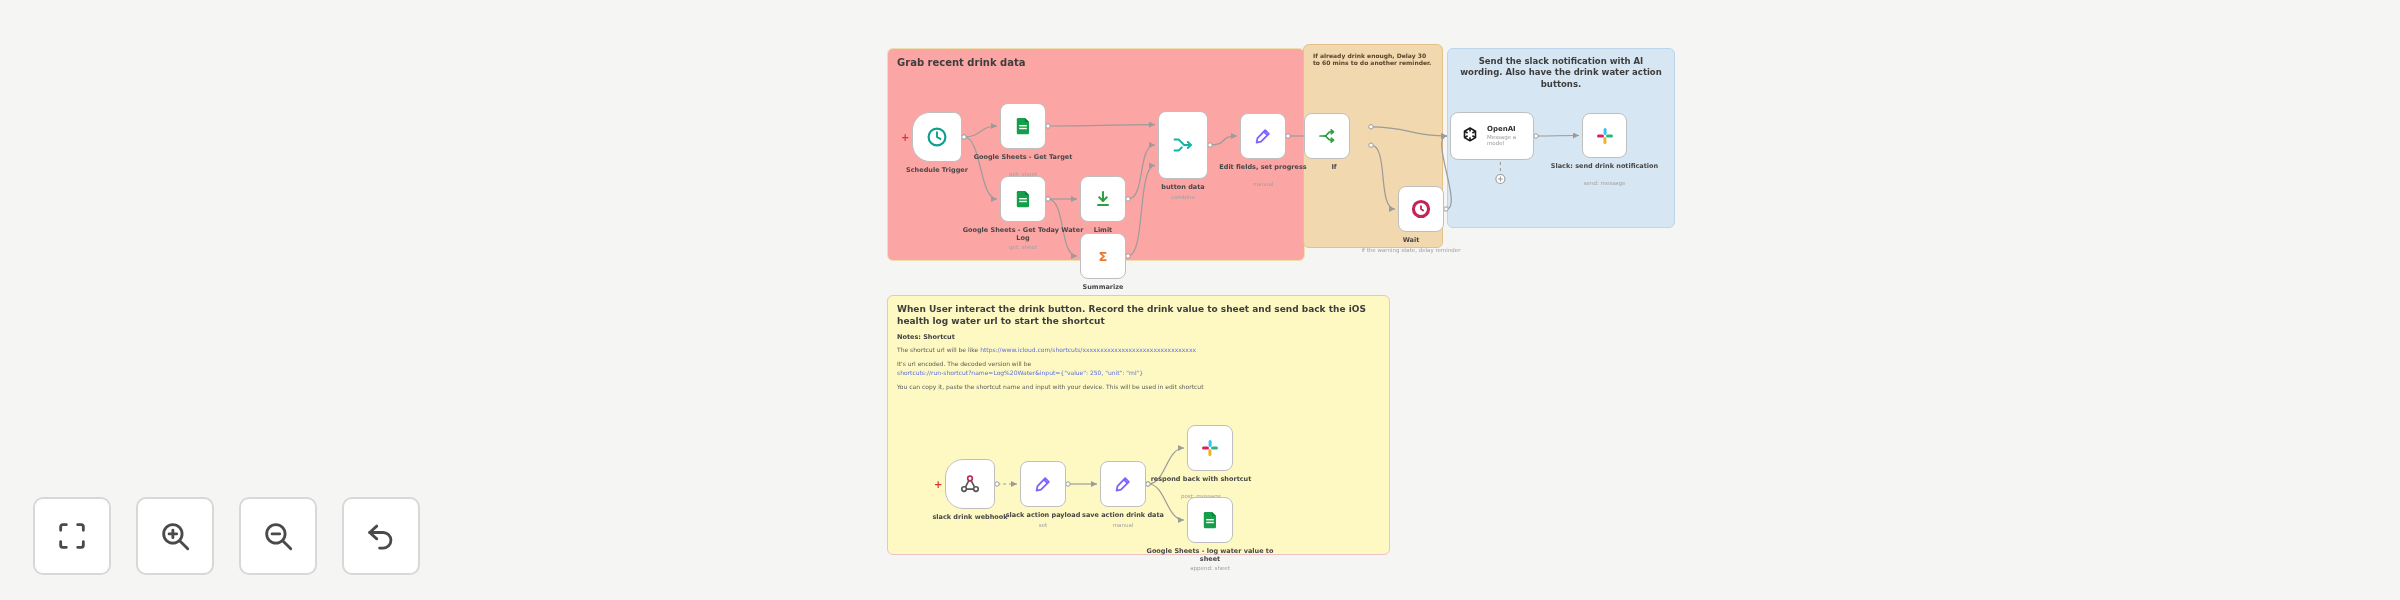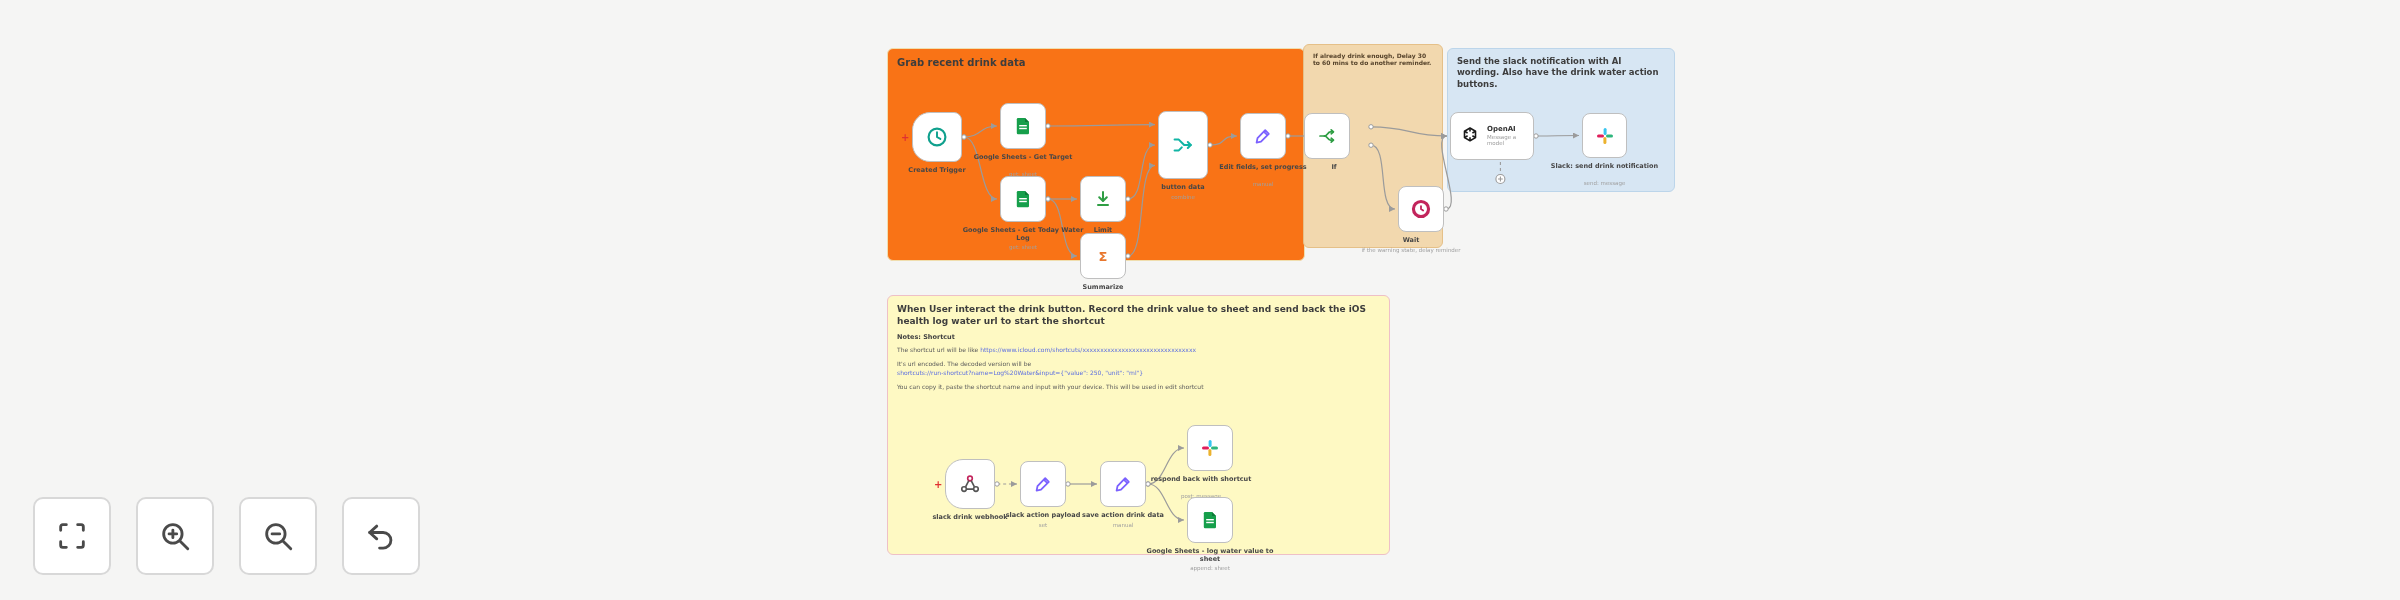--- a/index.html
+++ b/index.html
@@ -37,29 +37,29 @@
   .controls{position:absolute;left:33px;top:497px;display:flex;gap:25px;z-index:6;}
   .ctrl{width:78px;height:78px;background:#fff;border:2px solid #d8d8d8;border-radius:10px;
     display:flex;align-items:center;justify-content:center;cursor:pointer;box-sizing:border-box;}
 </style>
 </head>
 <body>
 
 <div class="canvas">
 
 
-  <div class="sticky" style="left: 887px; top: 48px; width: 418px; height: 213px; background: #f97316; border: 1px solid rgb(240, 222, 174);">
+  <div class="sticky" style="left: 887px; top: 48px; width: 418px; height: 213px; background: #fca5a5; border: 1px solid rgb(240, 222, 174);">
     <div class="nt">Grab recent drink data</div>
   </div>
 
   <div class="sticky" style="left: 1303px; top: 44px; width: 140px; height: 204px; background: rgb(242, 216, 174); border: 1px solid rgb(229, 192, 136);">
     <div class="nbold" style="margin-top:0;font-size:6px;color:#57442c">If already drink enough, Delay 30 to 60 mins to do another reminder.</div>
   </div>
 
-  <div class="sticky" style="left: 1447px; top: 48px; width: 228px; height: 144px; background: rgb(215, 230, 243); border: 1px solid rgb(188, 213, 234);">
+  <div class="sticky" style="left: 1447px; top: 48px; width: 228px; height: 180px; background: rgb(215, 230, 243); border: 1px solid rgb(188, 213, 234); text-align: center;">
     <div class="nt small">Send the slack notification with AI wording. Also have the drink water action buttons.</div>
   </div>
 
   <div class="sticky" style="left: 887px; top: 295px; width: 503px; height: 260px; background: #fef9c3; border: 1px solid rgb(238, 192, 199);">
     <div class="nt" style="font-size:9px">When User interact the drink button. Record the drink value to sheet and send back the iOS health log water url to start the shortcut</div>
     <div class="nbold">Notes: Shortcut</div>
     <div class="nb">
       <span>The shortcut url will be like</span>
       <span class="link">https://www.icloud.com/shortcuts/xxxxxxxxxxxxxxxxxxxxxxxxxxxxxxxx</span>
     </div>
@@ -119,21 +119,21 @@
       <div class="node-wrap" style="left: 912px; top: 112px; width: 50px;">
         <div class="node-box trigger" style="width: 50px; height: 50px;">
           <span class="marker">+</span>
           <span class="nicon">
             <svg width="24" height="24" viewBox="0 0 20 20">
               <circle cx="10" cy="10" r="7" fill="none" stroke="#0fa08d" stroke-width="1.8"></circle>
               <path d="M10 6v4l2.8 1.6" stroke="#0fa08d" stroke-width="1.6" fill="none" stroke-linecap="round"></path>
             </svg>
           </span>
         </div>
-        <div class="node-label">Created Trigger</div>
+        <div class="node-label">Schedule Trigger</div>
       </div>
       <div class="node-wrap" style="left: 1000px; top: 103px; width: 46px;">
         <div class="node-box" style="width: 46px; height: 46px;">
           <span class="nicon">
             <svg width="20" height="20" viewBox="0 0 20 20">
               <path d="M5 2h7l4 4v11a1.2 1.2 0 0 1-1.2 1.2H5A1.2 1.2 0 0 1 3.8 17V3.2A1.2 1.2 0 0 1 5 2z" fill="#169f4b"></path>
               <path d="M12 2l4 4h-4z" fill="#0c7a37"></path>
               <rect x="6.2" y="9" width="7.6" height="1.4" fill="#fff"></rect>
               <rect x="6.2" y="11.8" width="7.6" height="1.4" fill="#fff"></rect>
             </svg>

